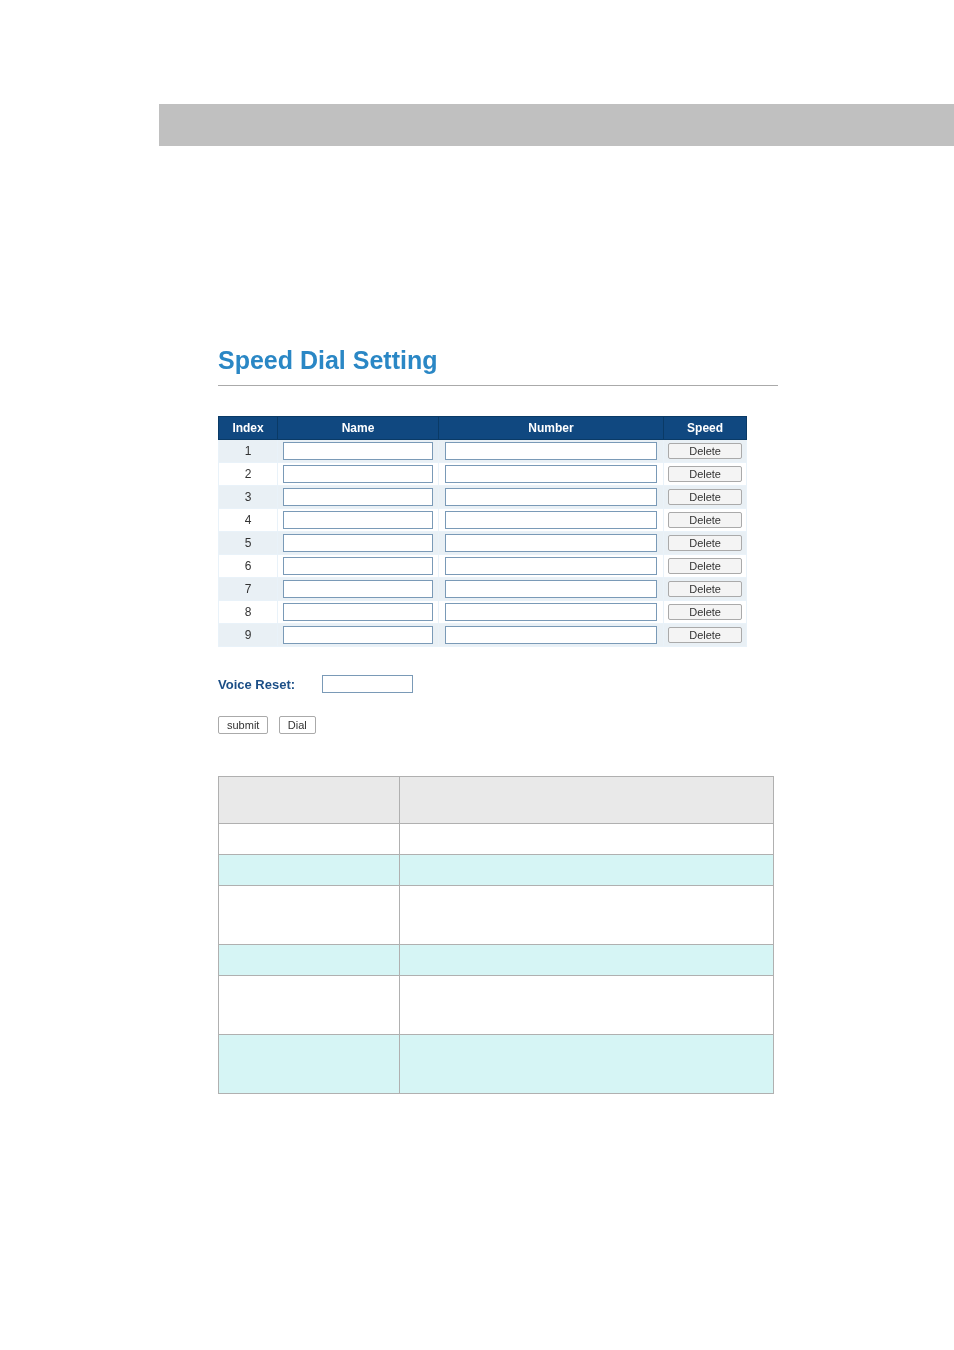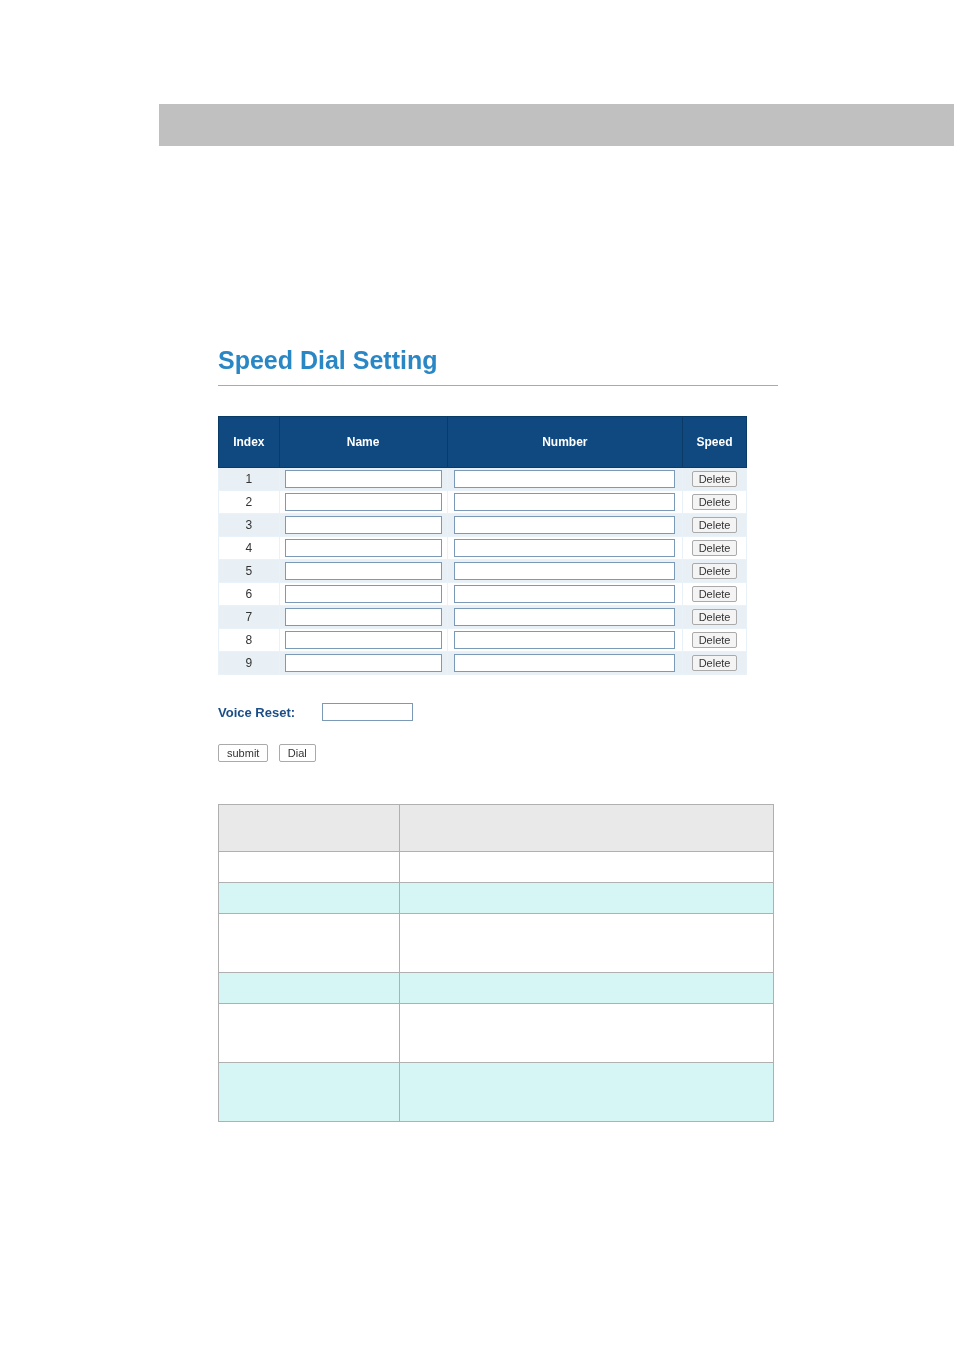--- a/index.html
+++ b/index.html
@@ -31,21 +31,21 @@
   table.speed-dial {
     border-collapse: collapse;
     width: 529px;
     font-size: 12px;
   }
   table.speed-dial th {
     background: #104880;
     color: #fff;
     border: 1px solid #0a3a66;
     font-weight: bold;
-    padding: 18px 0;
+    padding: 4px 0;
   }
   table.speed-dial td {
     border: 1px solid #e9f2f9;
     padding: 2px 4px;
     text-align: center;
   }
   table.speed-dial tr.odd td { background: #e9f0f5; }
   table.speed-dial tr.even td { background: #fff; }
   .col-index { width: 55px; }
   .col-name { width: 175px; }
@@ -56,21 +56,21 @@
     height: 14px;
     font-size: 11px;
     border: 1px solid #7a9ab7;
     background: #fff;
   }
   .btn-small {
     font-size: 11px;
     background: #f4f4f4;
     border: 1px solid #aaa;
     border-radius: 2px;
-    padding: 1px 6px;
+    padding: 1px 20px;
     color: #333;
     cursor: pointer;
   }
   .field-row {
     margin-top: 4px;
     font-size: 13px;
     color: #1b4e86;
     font-weight: bold;
   }
   .field-row .lbl { display: inline-block; width: 100px; }

